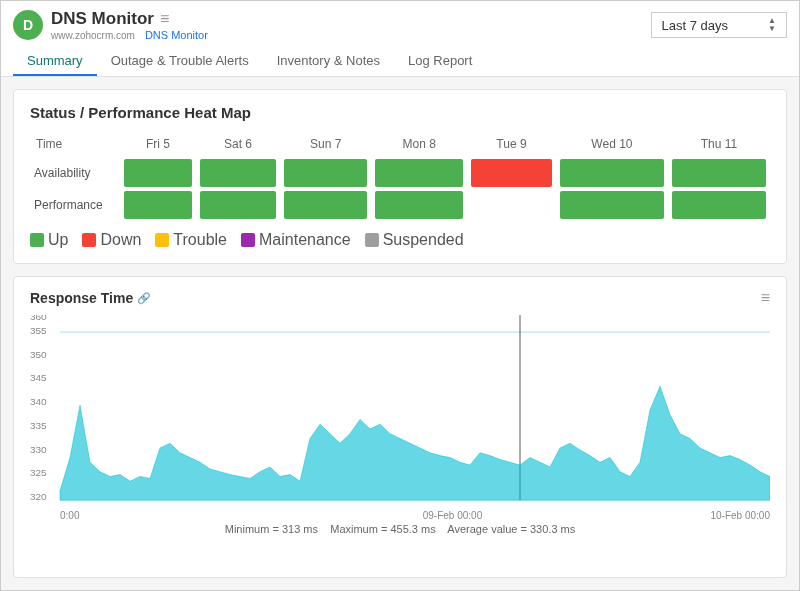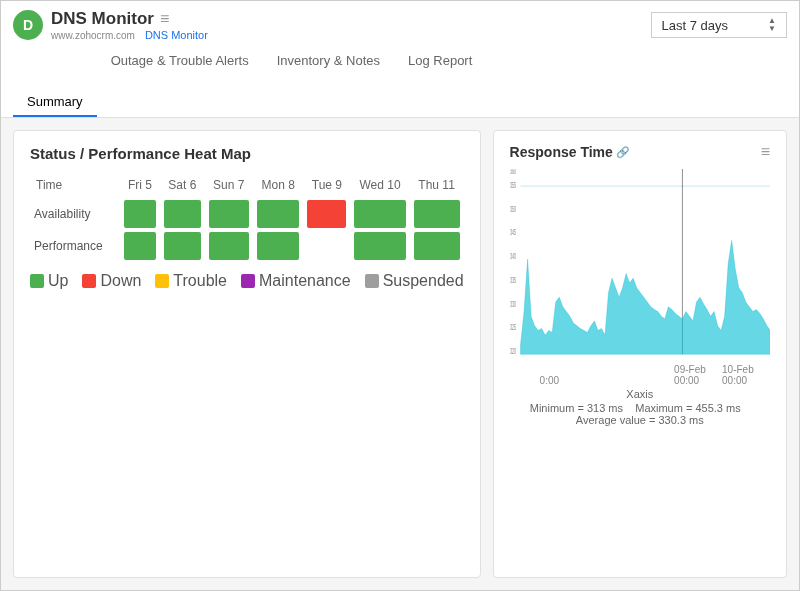--- a/index.html
+++ b/index.html
@@ -17,24 +17,24 @@
     .brand-url { font-size: 10px; color: #888; text-align: center; }
     .brand-link { color: #1a73e8; font-size: 11px; margin-left: 4px; }
     .menu-icon { color: #999; font-size: 16px; cursor: pointer; }
     .date-selector { display: flex; align-items: center; border: 1px solid #ccc; border-radius: 0; padding: 4px 10px; font-size: 13px; color: #333; background: #fff; gap: 40px; }
     .date-arrows { display: flex; flex-direction: column; gap: 0; }
     .date-arrow { font-size: 8px; color: #666; cursor: pointer; line-height: 1; }
 
     
     .nav-tabs { display: flex; gap: 0; padding-top: 2px; }
     .nav-tab { padding: 6px 14px; font-size: 13px; cursor: pointer; color: #666; border-bottom: 2px solid transparent; }
-    .nav-tab.active { color: #000000; border-bottom: 2px solid #1a73e8; font-weight: 500; margin-top: 41px; }
-
-    
-    .main-content { padding: 12px; flex: 1; overflow: hidden; display: flex; flex-direction: row; gap: 12px; background: #f5f5f5; }
+    .nav-tab.active { color: #0f766e; border-bottom: 2px solid #1a73e8; font-weight: 500; }
+
+    
+    .main-content { padding: 12px; flex: 1; overflow: hidden; display: flex; flex-direction: column; gap: 12px; background: #f5f5f5; }
 
     
     .card { background: #fff; border-radius: 4px; border: 1px solid #e0e0e0; padding: 14px 16px; }
     .card-title { font-size: 15px; font-weight: 600; color: #333; margin-bottom: 12px; }
 
     .heatmap-table { width: 100%; border-collapse: collapse; }
     .heatmap-table th, .heatmap-table td { text-align: center; padding: 4px 6px; font-size: 12px; color: #555; }
     .heatmap-table th:first-child, .heatmap-table td:first-child { text-align: left; width: 90px; }
     .heatmap-table th { font-weight: 500; color: #666; padding-bottom: 6px; }
 
@@ -246,21 +246,20 @@
         <div style="display:flex; justify-content:space-between; padding: 0 0 0 30px; margin-top: 2px; align-items: flex-end;">
           <span style="font-size:10px;color:#888;">0:00</span>
           <span style="font-size:10px;color:#888; margin-left: 115px;">09-Feb 00:00</span>
           <span style="font-size:10px;color:#888;">10-Feb 00:00</span>
         </div>
 
         
         <div style="position:absolute; left:-8px; top:80px; transform:rotate(-90deg); font-size:10px; color:#888; white-space:nowrap; transform-origin: center center;">
         </div>
 
-        <div class="x-axis-label">Xaxis</div>
         <div class="chart-stats">
           <span>Minimum = 313 ms</span>
           &nbsp;&nbsp;
           <span>Maximum = 455.3 ms</span>
           &nbsp;&nbsp;
           <span>Average value = 330.3 ms</span>
         </div>
       </div>
     </div>
 

